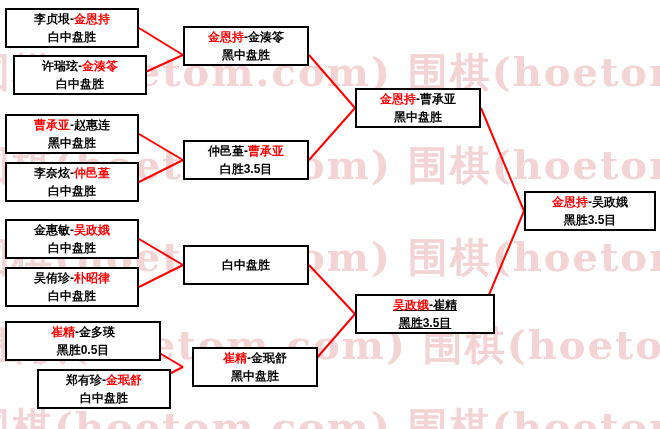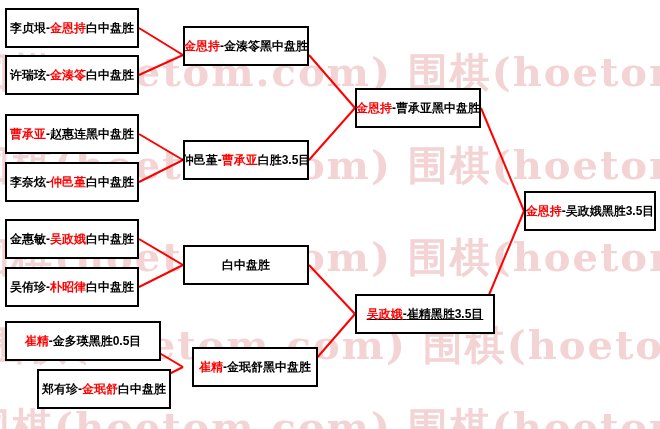--- a/index.html
+++ b/index.html
@@ -13,21 +13,21 @@
     font-family:"DejaVu Serif","Liberation Serif",serif;
     font-size:40px;font-weight:bold;letter-spacing:2px;
     color:var(--watermark-color,#f3d3d3);
     user-select:none;
   }
   .lines-svg{position:absolute;left:0;top:0;z-index:1;}
   .boxes{position:absolute;left:0;top:0;width:660px;height:429px;z-index:2;}
   .match-box{
     position:absolute;height:40px;box-sizing:border-box;
     background:#fff;border:2px solid #000;
-    display:flex;flex-direction:row;justify-content:center;align-items:center;
+    display:flex;flex-direction:column;justify-content:center;align-items:center;
     font-weight:bold;font-size:12px;line-height:18px;color:#000;
     white-space:nowrap;
   }
   .match-box .win{color:var(--win-color,#ff0000);}
   .players,.result{text-align:center;}
 </style>
 </head>
 <body>
 
 <div class="stage">
@@ -52,21 +52,21 @@
       <line x1="309" y1="265" x2="355" y2="314" stroke="#ff0000" stroke-width="2"></line>
       <line x1="309" y1="367" x2="355" y2="314" stroke="#ff0000" stroke-width="2"></line>
       <line x1="481" y1="108" x2="524" y2="211" stroke="#ff0000" stroke-width="2"></line>
       <line x1="481" y1="314" x2="524" y2="211" stroke="#ff0000" stroke-width="2"></line>
     </svg>
   <div class="boxes" id="boxes">
       <div class="match-box" style="left: 5px; top: 8px; width: 134px;">
         <div class="players"><span>李贞垠</span><span>-</span><span class="win">金恩持</span></div>
         <div class="result">白中盘胜</div>
       </div>
-      <div class="match-box" style="left: 5px; top: 55px; width: 134px;">
+      <div class="match-box" style="left: 13px; top: 55px; width: 134px;">
         <div class="players"><span>许瑞玹</span><span>-</span><span class="win">金湊笭</span></div>
         <div class="result">白中盘胜</div>
       </div>
       <div class="match-box" style="left: 5px; top: 114px; width: 134px;">
         <div class="players"><span class="win">曹承亚</span><span>-</span><span>赵惠连</span></div>
         <div class="result">黑中盘胜</div>
       </div>
       <div class="match-box" style="left: 5px; top: 162px; width: 134px;">
         <div class="players"><span>李奈炫</span><span>-</span><span class="win">仲邑堇</span></div>
         <div class="result">白中盘胜</div>

